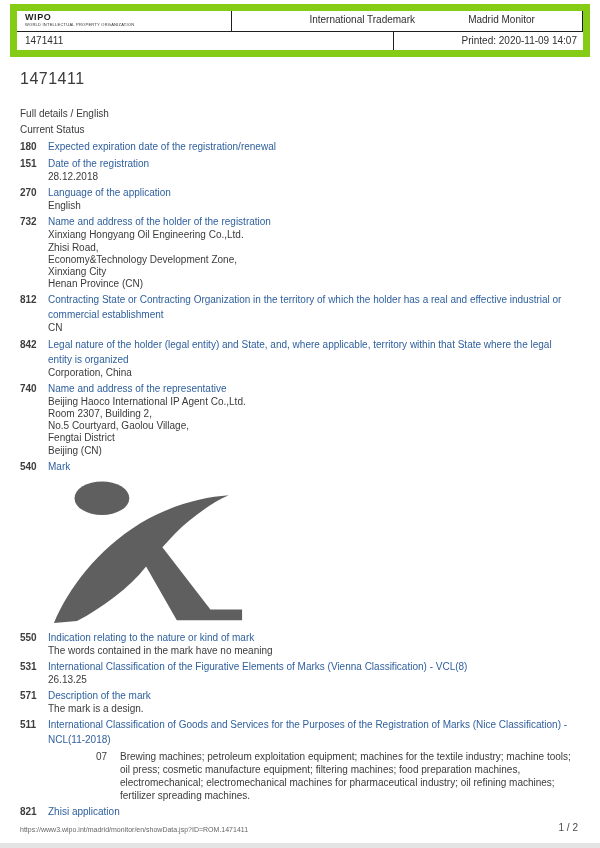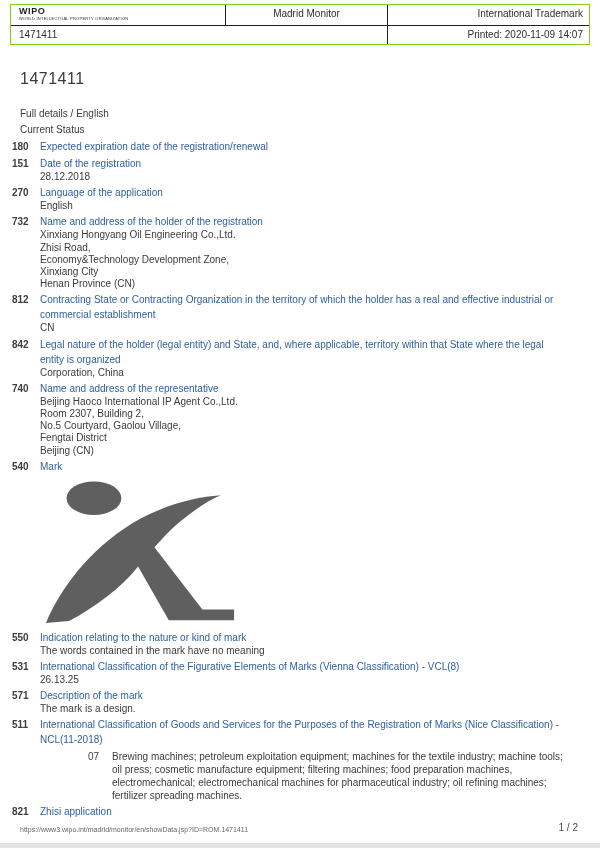--- a/index.html
+++ b/index.html
@@ -7,38 +7,38 @@
     width:600px;height:848px;position:relative;overflow:hidden;
     background:#ffffff;
     font-family:"Liberation Sans",sans-serif;
     color:#3b3b3b;
     -webkit-font-smoothing:antialiased;
   }
   .page{position:absolute;inset:0;background:#fff;}
   
   .header-table{
     position:absolute;left:10px;right:10px;top:4px;
-    border:1px solid #84cc16;background:#fff;
+    border:7px solid #84cc16;background:#fff;
   }
   .hrow{display:flex;}
   .hrow-top{border-bottom:1px solid #1f1f1f;height:20px;}
   .hrow-bottom{height:18px;}
   .hcell{box-sizing:border-box;overflow:hidden;}
   .logo-cell{width:215px;border-right:1px solid #1f1f1f;padding:2px 0 0 8px;}
   .wipo-title{font-weight:bold;font-size:9px;letter-spacing:.6px;color:#1d1d1d;line-height:9px;}
   .wipo-sub{font-size:4px;color:#2e2e2e;letter-spacing:.25px;line-height:5px;white-space:nowrap;}
   .center-cell{width:162px;border-right:1px solid #1f1f1f;text-align:center;font-size:10px;padding-top:3px;color:#2e2e2e;}
   .right-cell{flex:1;text-align:right;font-size:10px;padding:3px 6px 0 0;color:#2e2e2e;}
   .num-cell{width:377px;border-right:1px solid #1f1f1f;font-size:10px;padding:2.5px 0 0 8px;color:#2e2e2e;}
   .printed-cell{flex:1;text-align:right;font-size:10px;padding:2.5px 6px 0 0;color:#2e2e2e;}
   
   .doc-title{position:absolute;left:20px;top:70px;font-size:16px;letter-spacing:.5px;color:#3a3a3a;}
   .doc-subtitle{position:absolute;left:20px;top:108px;font-size:10px;}
   .doc-status{position:absolute;left:20px;top:124px;font-size:10px;}
-  #fields{position:absolute;left:12px;top:139px;width:558px;}
+  #fields{position:absolute;left:20px;top:139px;width:558px;}
   .field-row{display:flex;margin-bottom:2px;}
   .field-code{width:28px;flex:none;font-weight:bold;font-size:10px;line-height:15px;color:#3d3d3d;}
   .field-content{flex:1;min-width:0;}
   .field-label{color:#2e5f9d;font-size:10px;line-height:15px;}
   .field-value{font-size:10px;line-height:12.2px;color:#3b3b3b;}
   .sub-row{display:flex;margin-top:3px;}
   .sub-code{width:24px;flex:none;font-size:10px;line-height:13px;color:#3b3b3b;margin-left:48px;}
   .sub-text{flex:1;font-size:10px;line-height:13px;color:#3b3b3b;}
   .mark-wrap{margin:6px 0 4px 2px;line-height:0;}
   .mark-wrap svg{display:block;}
@@ -51,22 +51,22 @@
 <body>
 
 <div class="page">
 
   <div class="header-table">
     <div class="hrow hrow-top">
       <div class="hcell logo-cell">
         <div class="wipo-title">WIPO</div>
         <div class="wipo-sub">WORLD INTELLECTUAL PROPERTY ORGANIZATION</div>
       </div>
+      <div class="hcell right-cell">International Trademark</div>
       <div class="hcell center-cell">Madrid Monitor</div>
-      <div class="hcell right-cell">International Trademark</div>
     </div>
     <div class="hrow hrow-bottom">
       <div class="hcell num-cell">1471411</div>
       <div class="hcell printed-cell">Printed: 2020-11-09 14:07</div>
     </div>
   </div>
 
   <div class="doc-title">1471411</div>
   <div class="doc-subtitle">Full details / English</div>
   <div class="doc-status">Current Status</div>

